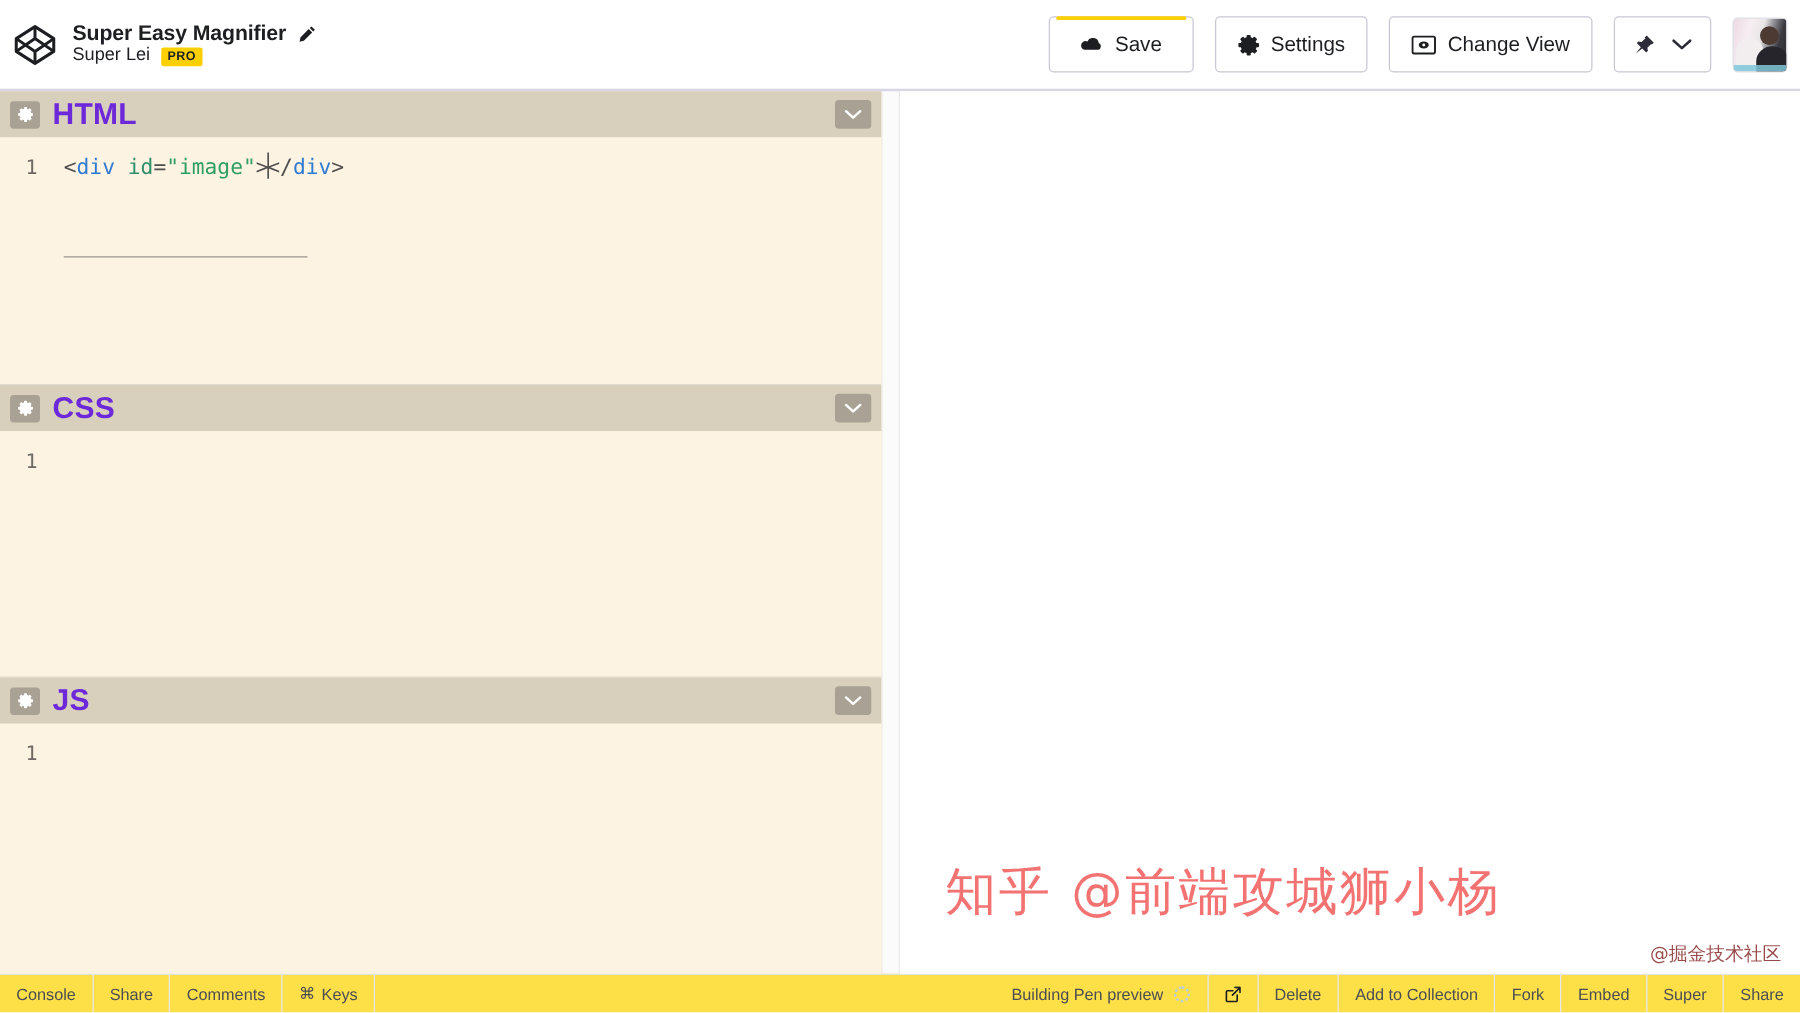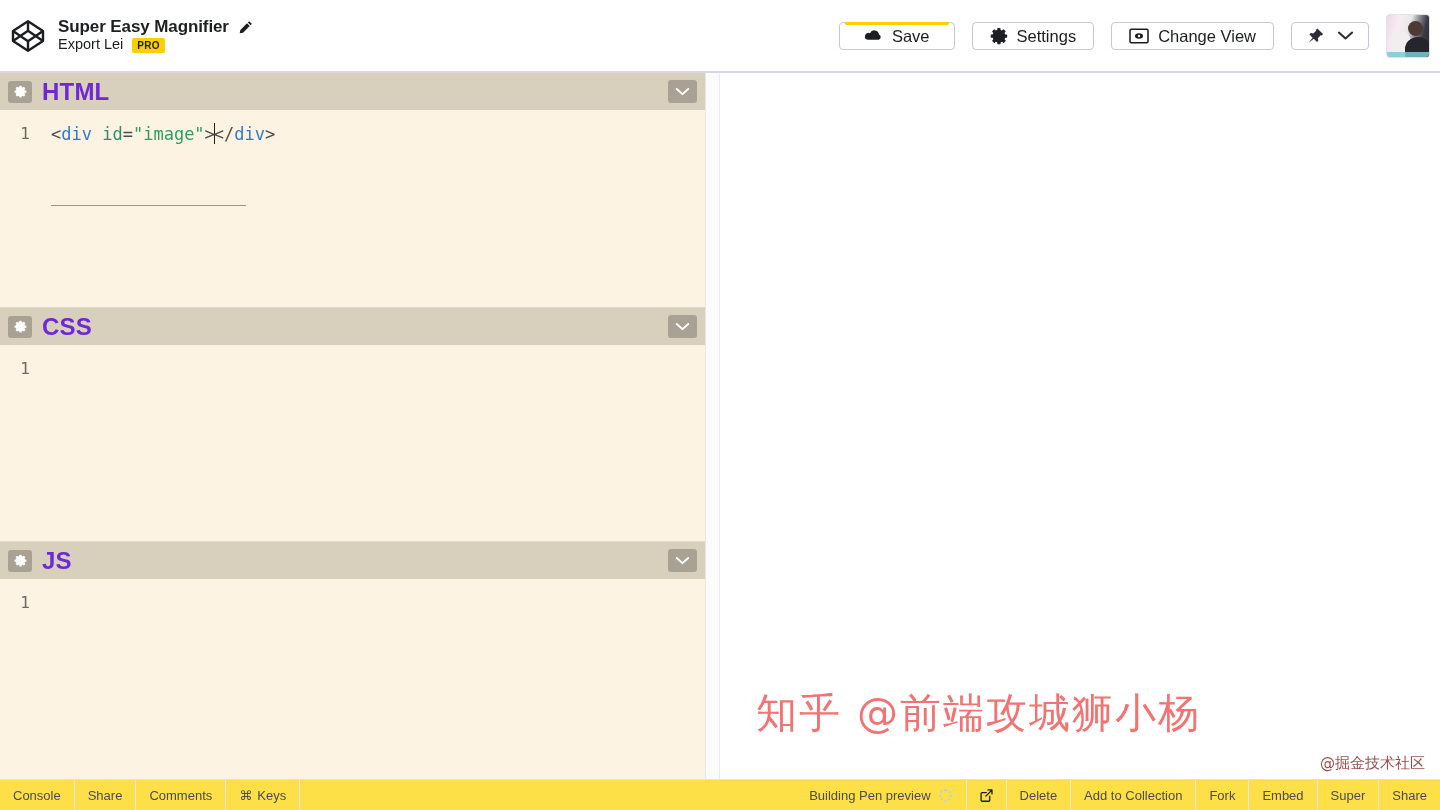--- a/index.html
+++ b/index.html
@@ -94,21 +94,21 @@
   .header-actions {
     margin-left: auto;
     display: flex;
     align-items: center;
     gap: 17px;
     padding-right: 2px;
   }
 
   .hbtn {
     position: relative;
-    height: 28px;
+    height: 45px;
     background: #ffffff;
     border: 1px solid #c9c7d4;
     border-radius: 4px;
     display: flex;
     align-items: center;
     justify-content: center;
     gap: 9px;
     padding: 0 17px;
     cursor: pointer;
     font-size: 16.5px;
@@ -396,21 +396,21 @@
       <div class="pen-meta">
         <div class="pen-title-row">
           <span class="pen-title">Super Easy Magnifier</span>
           <span class="pencil-icon">
             <svg viewBox="0 0 16 16" fill="currentColor">
               <path d="M11.9 1.2 14.8 4.1 13.4 5.5 10.5 2.6zM9.6 3.5l2.9 2.9-7.1 7.1-3.6.7.7-3.6z"></path>
             </svg>
           </span>
         </div>
         <div class="pen-author-row">
-          <span class="pen-author">Export Lei</span>
+          <span class="pen-author">Super Lei</span>
           <span class="pro-badge">PRO</span>
         </div>
       </div>
     </div>
 
     <div class="header-actions">
 
       <div class="hbtn save">
         <span>
           <svg width="19" height="14" viewBox="0 0 20 14" fill="#1d1e22">

